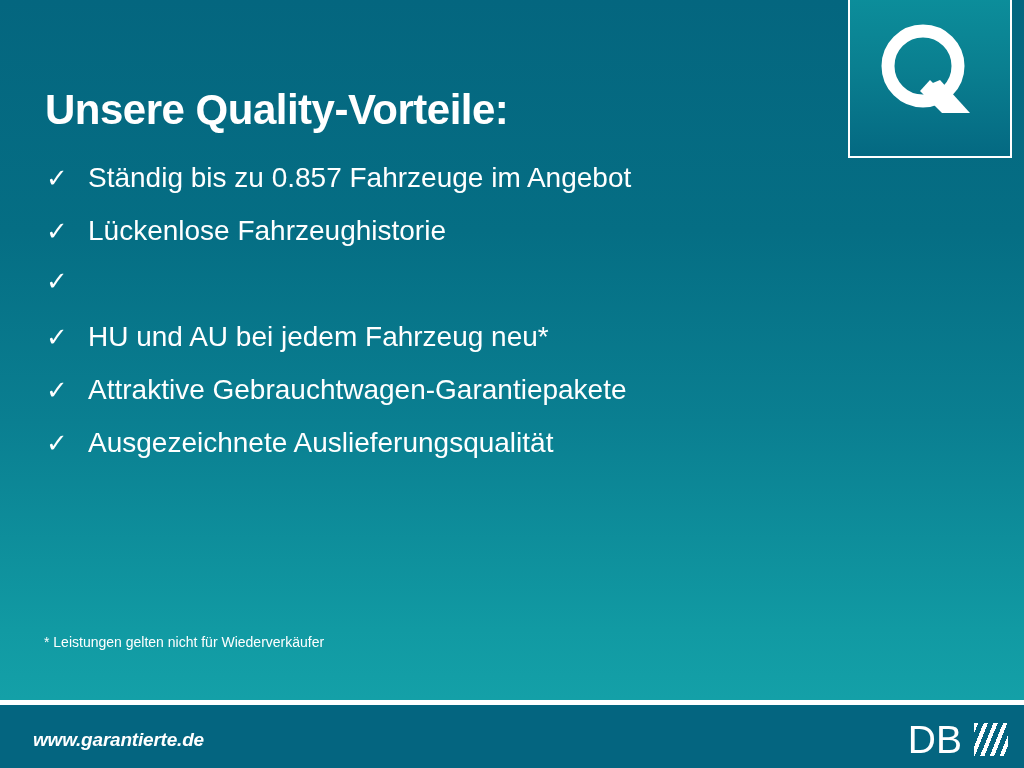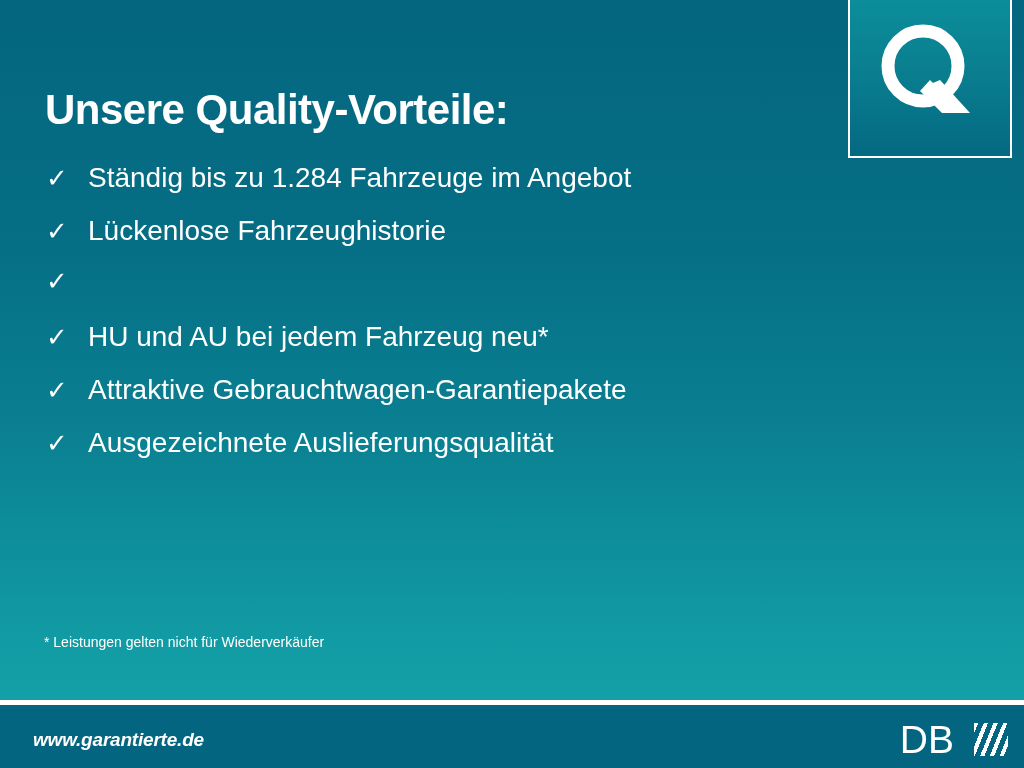--- a/index.html
+++ b/index.html
@@ -114,21 +114,20 @@
     letter-spacing: -0.2px;
     white-space: nowrap;
   }
   #brand-logo {
     position: absolute;
     right: 14px;
     top: 718px;
     display: flex;
     align-items: center;
     height: 42px;
-    gap: 8px;
   }
   #brand-db {
     font-size: 39px;
     font-weight: normal;
     color: #ffffff;
     letter-spacing: 0px;
     line-height: 1;
   }
   #brand-stripes {
     display: inline-block;
@@ -153,21 +152,21 @@
 <body>
 
 <div id="slide">
 
   <div id="heading">Unsere Quality-Vorteile:</div>
 
   <div id="bullets">
 
     <div class="bullet-row">
       <span class="check-icon">✓</span>
-      <span class="bullet-label">Ständig bis zu 1.284 Fahrzeuge im Angebot</span>
+      <span class="bullet-label">Ständig bis zu 0.857 Fahrzeuge im Angebot</span>
     </div>
 
     <div class="bullet-row">
       <span class="check-icon">✓</span>
       <span class="bullet-label">Lückenlose Fahrzeughistorie</span>
     </div>
 
     <div class="bullet-row">
       <span class="check-icon">✓</span>
     </div>

